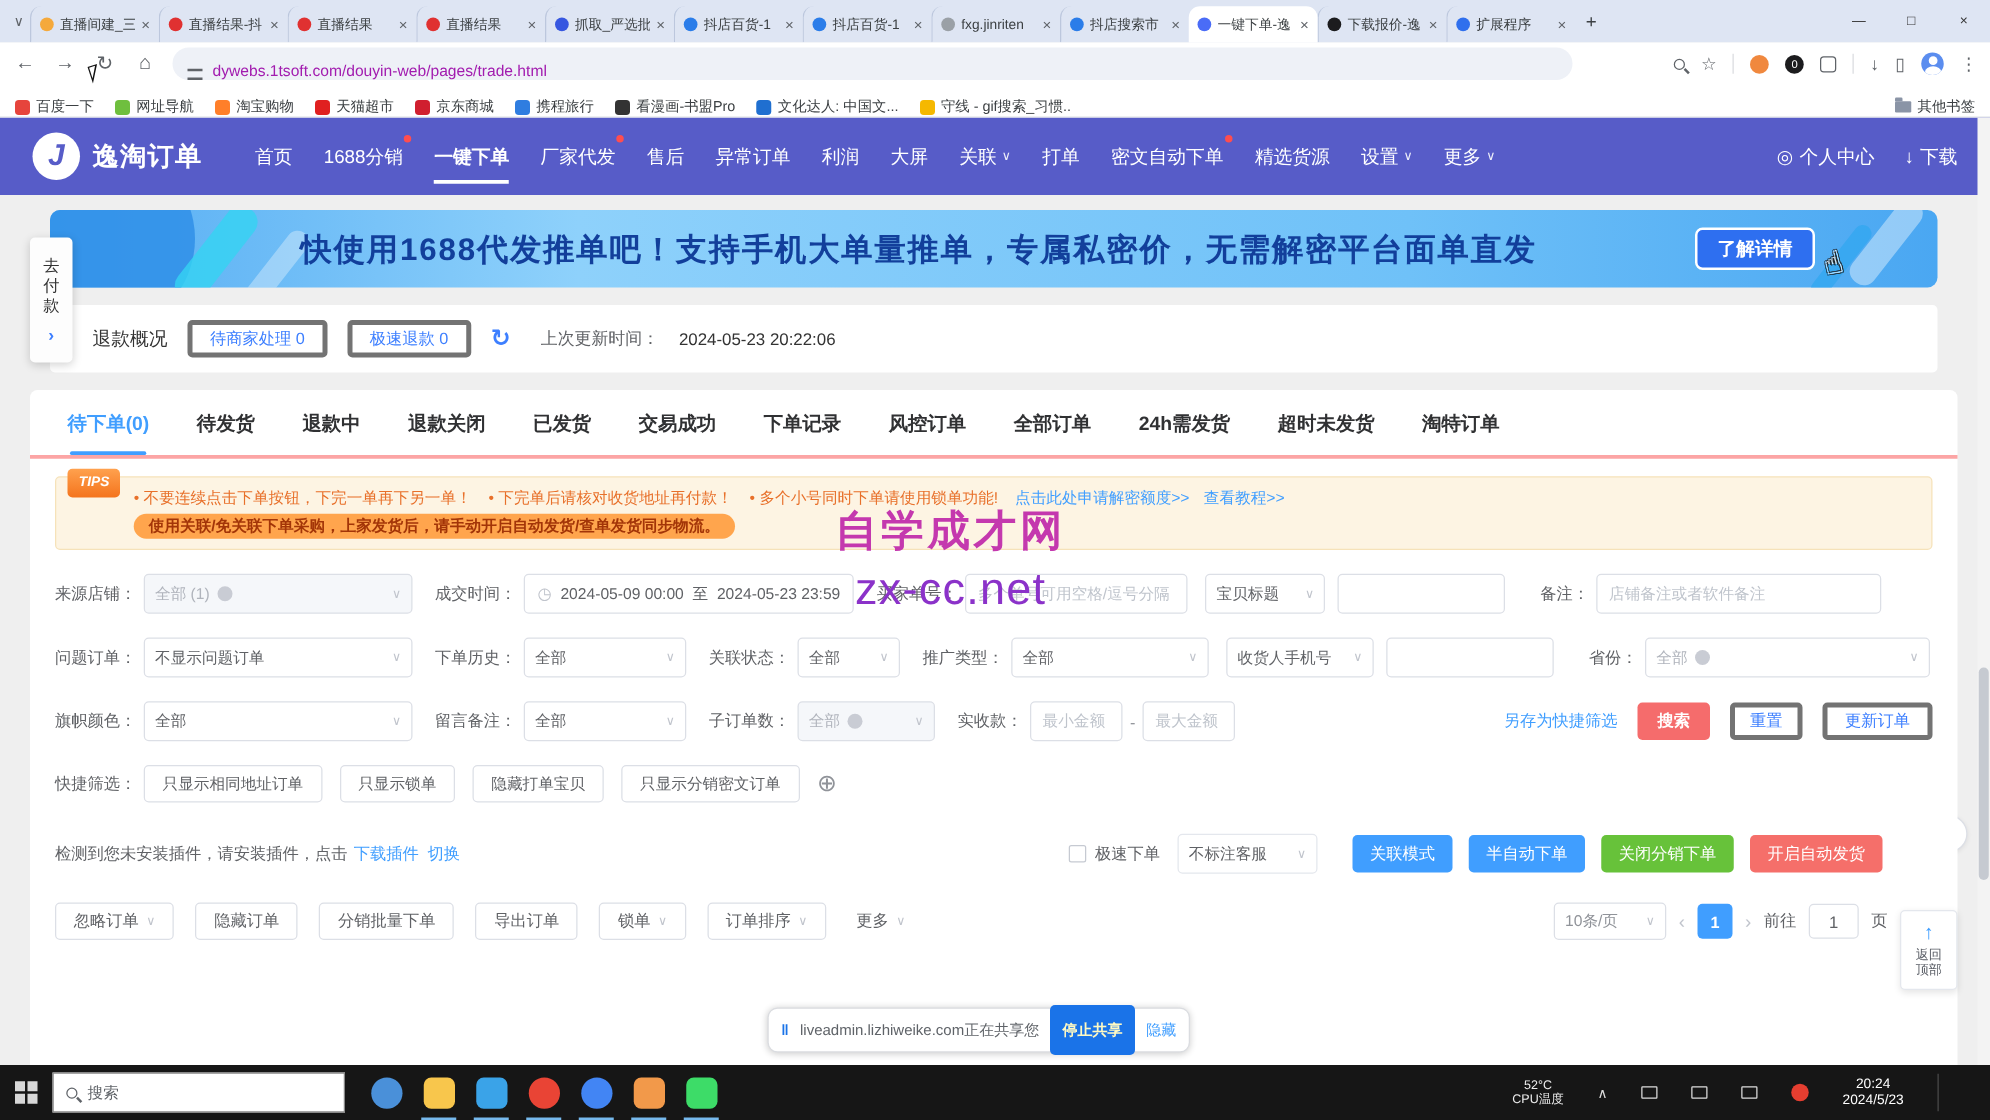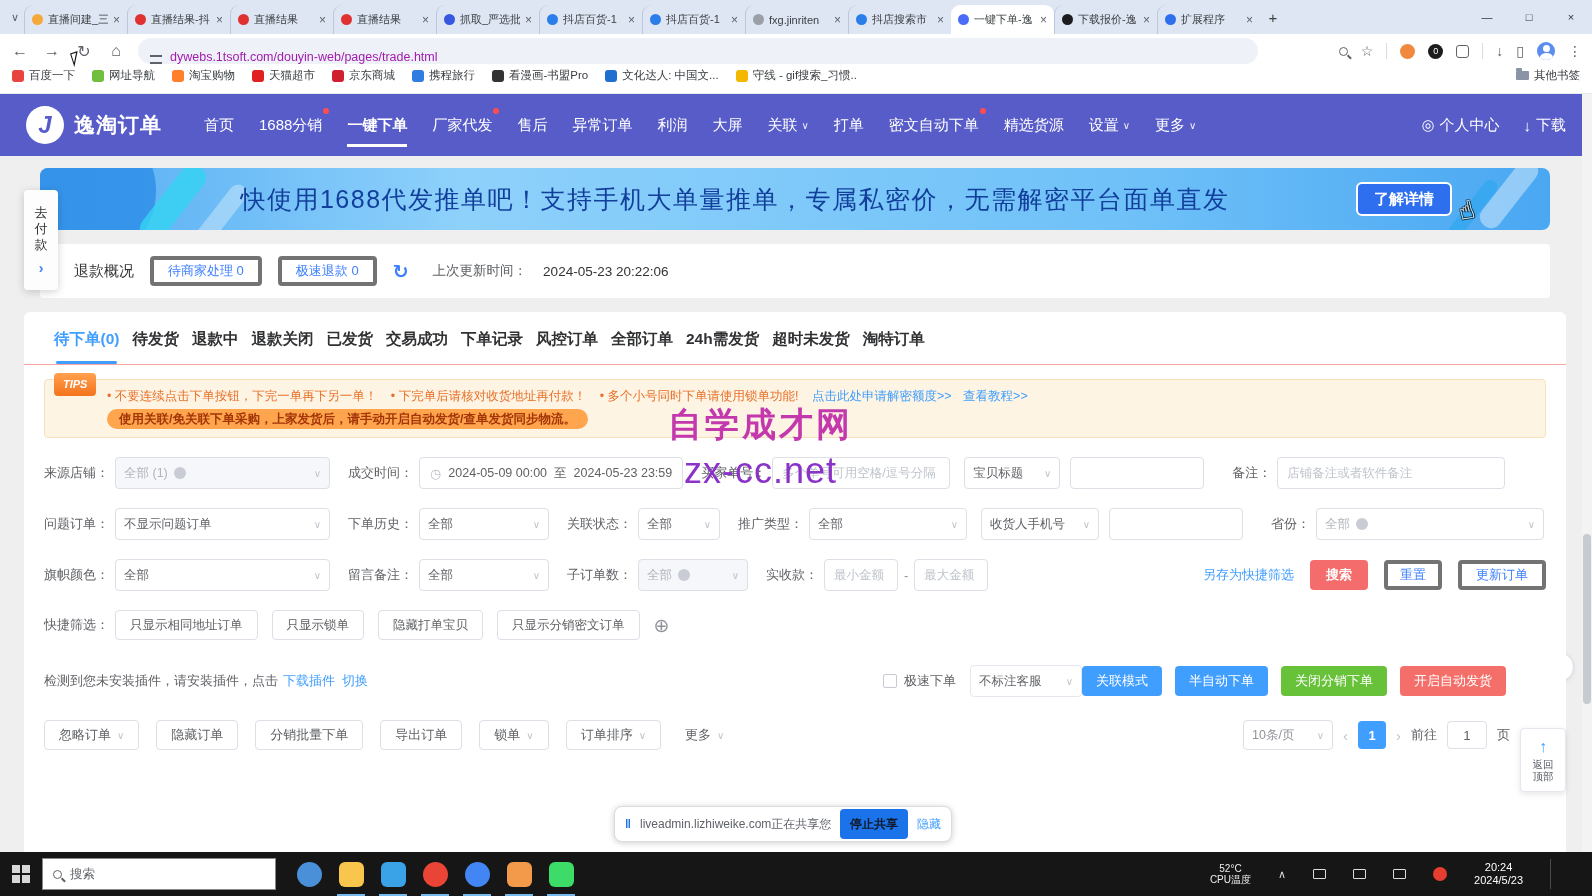--- a/index.html
+++ b/index.html
@@ -30,21 +30,21 @@
   .mag::after{content:"";position:absolute;width:5px;height:1.6px;background:#5f6368;transform:rotate(45deg);left:7px;top:8px}
   .ext-fox{width:15px;height:15px;border-radius:50%;background:#f0883e}
   .ext-zero{width:15px;height:15px;border-radius:50%;background:#1c1c1e;color:#fff;font-size:9px;display:flex;align-items:center;justify-content:center}
   .ext-puzzle{width:13px;height:13px;border:1.6px solid #5f6368;border-radius:3px}
   .avatar{width:18px;height:18px;border-radius:50%;background:#5b8def;position:relative;overflow:hidden}
   .avatar::before{content:"";position:absolute;left:5.5px;top:3px;width:7px;height:7px;border-radius:50%;background:#fff}
   .avatar::after{content:"";position:absolute;left:2.5px;top:11px;width:13px;height:9px;border-radius:50%;background:#fff}
   .vdiv{width:1px;height:16px;background:#dadce0}
 
   
-  .bookmarks{position:absolute;top:68px;left:0;right:0;height:26px;background:#fff;border-bottom:1px solid #e8eaed;display:flex;align-items:flex-start;gap:17px;padding:0 12px;font-size:11.5px;color:#3c4043}
+  .bookmarks{position:absolute;top:68px;left:0;right:0;height:26px;background:#fff;border-bottom:1px solid #e8eaed;display:flex;align-items:flex-end;gap:17px;padding:0 12px;font-size:11.5px;color:#3c4043}
   .bm{display:flex;align-items:center;gap:5px;white-space:nowrap}
   .bm-ico{width:12px;height:12px;border-radius:3px;flex:none}
   .bm-other{margin-left:auto;display:flex;align-items:center;gap:5px}
   .folder{width:13px;height:9px;background:#8a94a6;border-radius:1px;position:relative}
   .folder::before{content:"";position:absolute;top:-3px;left:0;width:6px;height:3px;background:#8a94a6;border-radius:1px 1px 0 0}
 
   
   .page{position:absolute;top:94px;bottom:44px;left:0;right:0;background:#efefef;overflow:hidden}
 
   .appnav{position:absolute;top:0;left:0;right:0;height:62px;background:#575cc8;display:flex;align-items:center;color:#fff;padding:0 26px;z-index:2}
@@ -59,40 +59,40 @@
   .anav-right{margin-left:auto;display:flex;align-items:center;gap:24px;font-size:15px}
   .anav-right .grp{display:flex;align-items:center;gap:5px;white-space:nowrap}
 
   
   .banner{position:absolute;top:74px;left:40px;right:42px;height:62px;border-radius:8px;background:linear-gradient(90deg,#54acf3,#8ed1fb 28%,#6fc1f8 72%,#4aa7f2);overflow:hidden;display:flex;align-items:center;justify-content:center;z-index:1}
   .bdeco1{position:absolute;left:-34px;top:-52px;width:150px;height:150px;border-radius:50%;background:#2f8fe8;opacity:.85}
   .bdeco2{position:absolute;left:120px;top:-10px;width:26px;height:90px;background:#35d3f2;transform:rotate(38deg);border-radius:12px;opacity:.8}
   .bdeco3{position:absolute;left:170px;top:10px;width:18px;height:80px;background:#ffffff55;transform:rotate(38deg);border-radius:10px}
   .bdeco4{position:absolute;right:30px;top:-14px;width:22px;height:80px;background:#ffffff66;transform:rotate(38deg);border-radius:10px}
   .bdeco5{position:absolute;right:70px;top:6px;width:14px;height:70px;background:#2fa6f0;transform:rotate(38deg);border-radius:8px;opacity:.7}
-  .banner-text{position:relative;z-index:2;color:#123f9b;font-size:25px;font-weight:normal;letter-spacing:1.5px;margin-right:120px;white-space:nowrap}
+  .banner-text{position:relative;z-index:2;color:#123f9b;font-size:25px;font-weight:bold;letter-spacing:1.5px;margin-right:120px;white-space:nowrap}
   .banner-btn{position:absolute;right:98px;top:14px;z-index:3;height:34px;padding:0 16px;background:#2e6ff0;border:2px solid #fff;border-radius:6px;color:#fff;font-size:15px;font-weight:bold;display:flex;align-items:center}
   .hand-cursor{position:absolute;right:76px;top:28px;z-index:4;font-size:25px;color:#fff;text-shadow:-1px -1px 0 #222,1px -1px 0 #222,-1px 1px 0 #222,1px 1px 0 #222;transform:rotate(-14deg)}
 
   .sidetab{position:absolute;left:24px;top:96px;width:34px;height:100px;background:#fdfdfd;border-radius:4px;box-shadow:0 2px 8px rgba(0,0,0,.18);display:flex;flex-direction:column;align-items:center;justify-content:center;gap:7px;z-index:3}
   .vtext{width:15px;line-height:16px;font-size:13px;color:#333;text-align:center}
   .sidetab .chev{color:#3d7fff;font-weight:bold;font-size:14px}
 
   
   .refund{position:absolute;top:150px;left:40px;right:42px;height:54px;background:#fff;border-radius:4px;display:flex;align-items:center;gap:16px;padding:0 0 0 34px;z-index:2}
   .refund-title{font-size:15px;color:#333}
   .btn{height:30px;border-radius:4px;display:inline-flex;align-items:center;justify-content:center;padding:0 14px;font-size:13px;white-space:nowrap}
   .ob{border:4px solid #737373;color:#3d7fff;background:#fff}
   .refresh{color:#3d7fff;font-size:19px;font-weight:bold}
   .upd-label{color:#606266;font-size:13.5px;margin-left:8px}
   .upd-time{color:#333;font-size:13.5px}
 
   
   .maincard{position:absolute;top:218px;left:24px;right:26px;bottom:0;background:#fff;border-radius:6px 6px 0 0;z-index:1}
-  .ordertabs{display:flex;gap:13px;padding:17px 30px 0;border-bottom:1px solid #fca5a5}
+  .ordertabs{display:flex;gap:38px;padding:17px 30px 0;border-bottom:3px solid #fca5a5}
   .otab{font-size:15.5px;font-weight:bold;color:#303133;padding-bottom:14px;position:relative;white-space:nowrap}
   .otab.active{color:#409eff}
   .otab.active::after{content:"";position:absolute;left:2px;right:2px;bottom:0;height:3px;background:#409eff;border-radius:2px}
 
   .tips{margin:14px 20px 0;background:#fdf4e3;border:1px solid #f6e2b9;border-radius:4px;position:relative;padding:7px 14px 8px 62px;font-size:12.5px;color:#e8702a;line-height:19px}
   .tips-badge{position:absolute;left:9px;top:-7px;background:linear-gradient(180deg,#ffa14e,#f4741d);color:#fff;font-size:11px;font-weight:bold;font-style:italic;padding:2px 9px;border-radius:4px}
   .tips a,.bluelink{color:#409eff;text-decoration:none}
   .tips .b{margin-right:10px}
   .tips-hl{display:inline-block;margin-top:3px;background:#ffa54d;border-radius:12px;padding:0 12px;color:#a33508;font-weight:bold;line-height:20px}
 
@@ -122,21 +122,21 @@
   .gear{color:#409eff;font-size:16px}
 
   .pagi{margin-left:auto;display:flex;align-items:center;gap:10px;color:#606266}
   .pgbox{width:28px;height:28px;border-radius:4px;display:flex;align-items:center;justify-content:center}
   .pgbox.on{background:#409eff;color:#fff;font-weight:bold}
   .pgarrow{color:#c0c4cc;font-size:15px}
   .goto-inp{width:40px;height:28px;border:1px solid #dcdfe6;border-radius:4px;text-align:center;font-family:inherit;color:#606266;outline:none}
 
   .sharebar{position:absolute;left:614px;top:712px;width:338px;height:36px;background:#fff;border:1px solid #dadce0;border-radius:8px;box-shadow:0 1px 6px rgba(0,0,0,.2);display:flex;align-items:center;gap:9px;padding:0 10px;font-size:12px;color:#5f6368;z-index:6}
   .share-ico{color:#1a73e8;font-weight:bold}
-  .stopbtn{height:30px;padding:0 10px;background:#1a73e8;color:#0f172a;border-radius:4px;display:flex;align-items:center;font-weight:bold;font-size:12px}
+  .stopbtn{height:40px;padding:0 10px;background:#1a73e8;color:#fef9c3;border-radius:4px;display:flex;align-items:center;font-weight:bold;font-size:12px}
 
   .backtop{position:absolute;right:26px;top:634px;width:46px;height:64px;background:#fff;border:1px solid #e4e7ed;border-radius:4px;box-shadow:0 2px 6px rgba(0,0,0,.1);display:flex;flex-direction:column;align-items:center;justify-content:center;gap:2px;color:#5a5e66;z-index:5}
   .backtop .up{font-size:16px;color:#409eff}
   .backtop .bt-label{width:28px;font-size:10.5px;line-height:12px;text-align:center}
 
   .watermark{position:absolute;left:668px;top:308px;z-index:7;pointer-events:none;text-align:center}
   .wm1{font-size:34px;font-weight:bold;color:#c438ae;letter-spacing:3px}
   .wm2{font-size:36px;color:#8b32c9;margin-top:2px;letter-spacing:1px}
 
   .scrollbar{position:absolute;right:0;top:0;bottom:0;width:10px;background:#f3f3f3;z-index:8}
@@ -538,21 +538,21 @@
         <span>检测到您未安装插件，请安装插件，点击</span>
         <a href="#" class="bluelink" style="margin-left:5px">下载插件</a>
         <a href="#" class="bluelink" style="margin-left:7px">切换</a>
         <span style="margin-left:auto"></span>
         <span class="cb"></span>
         <span style="margin-left:7px">极速下单</span>
         <div class="sel" style="width:112px;margin-left:14px;border-color:#e4e7ed">
           <span>不标注客服</span>
           <span class="car">∨</span>
         </div>
-        <span class="btn blue" style="margin-left:0">关联模式</span>
+        <span class="btn blue" style="margin-left:28px">关联模式</span>
         <span class="btn blue" style="margin-left:13px">半自动下单</span>
         <span class="btn green" style="margin-left:13px">关闭分销下单</span>
         <span class="btn salmon" style="margin-left:13px;margin-right:40px">开启自动发货</span>
       </div>
 
       <div class="frow" style="margin-top:23px">
         <span class="btn gray">
             <span>忽略订单</span>
             <span class="car" style="margin-left:6px;color:#c0c4cc;font-size:10px">∨</span>
           </span>

